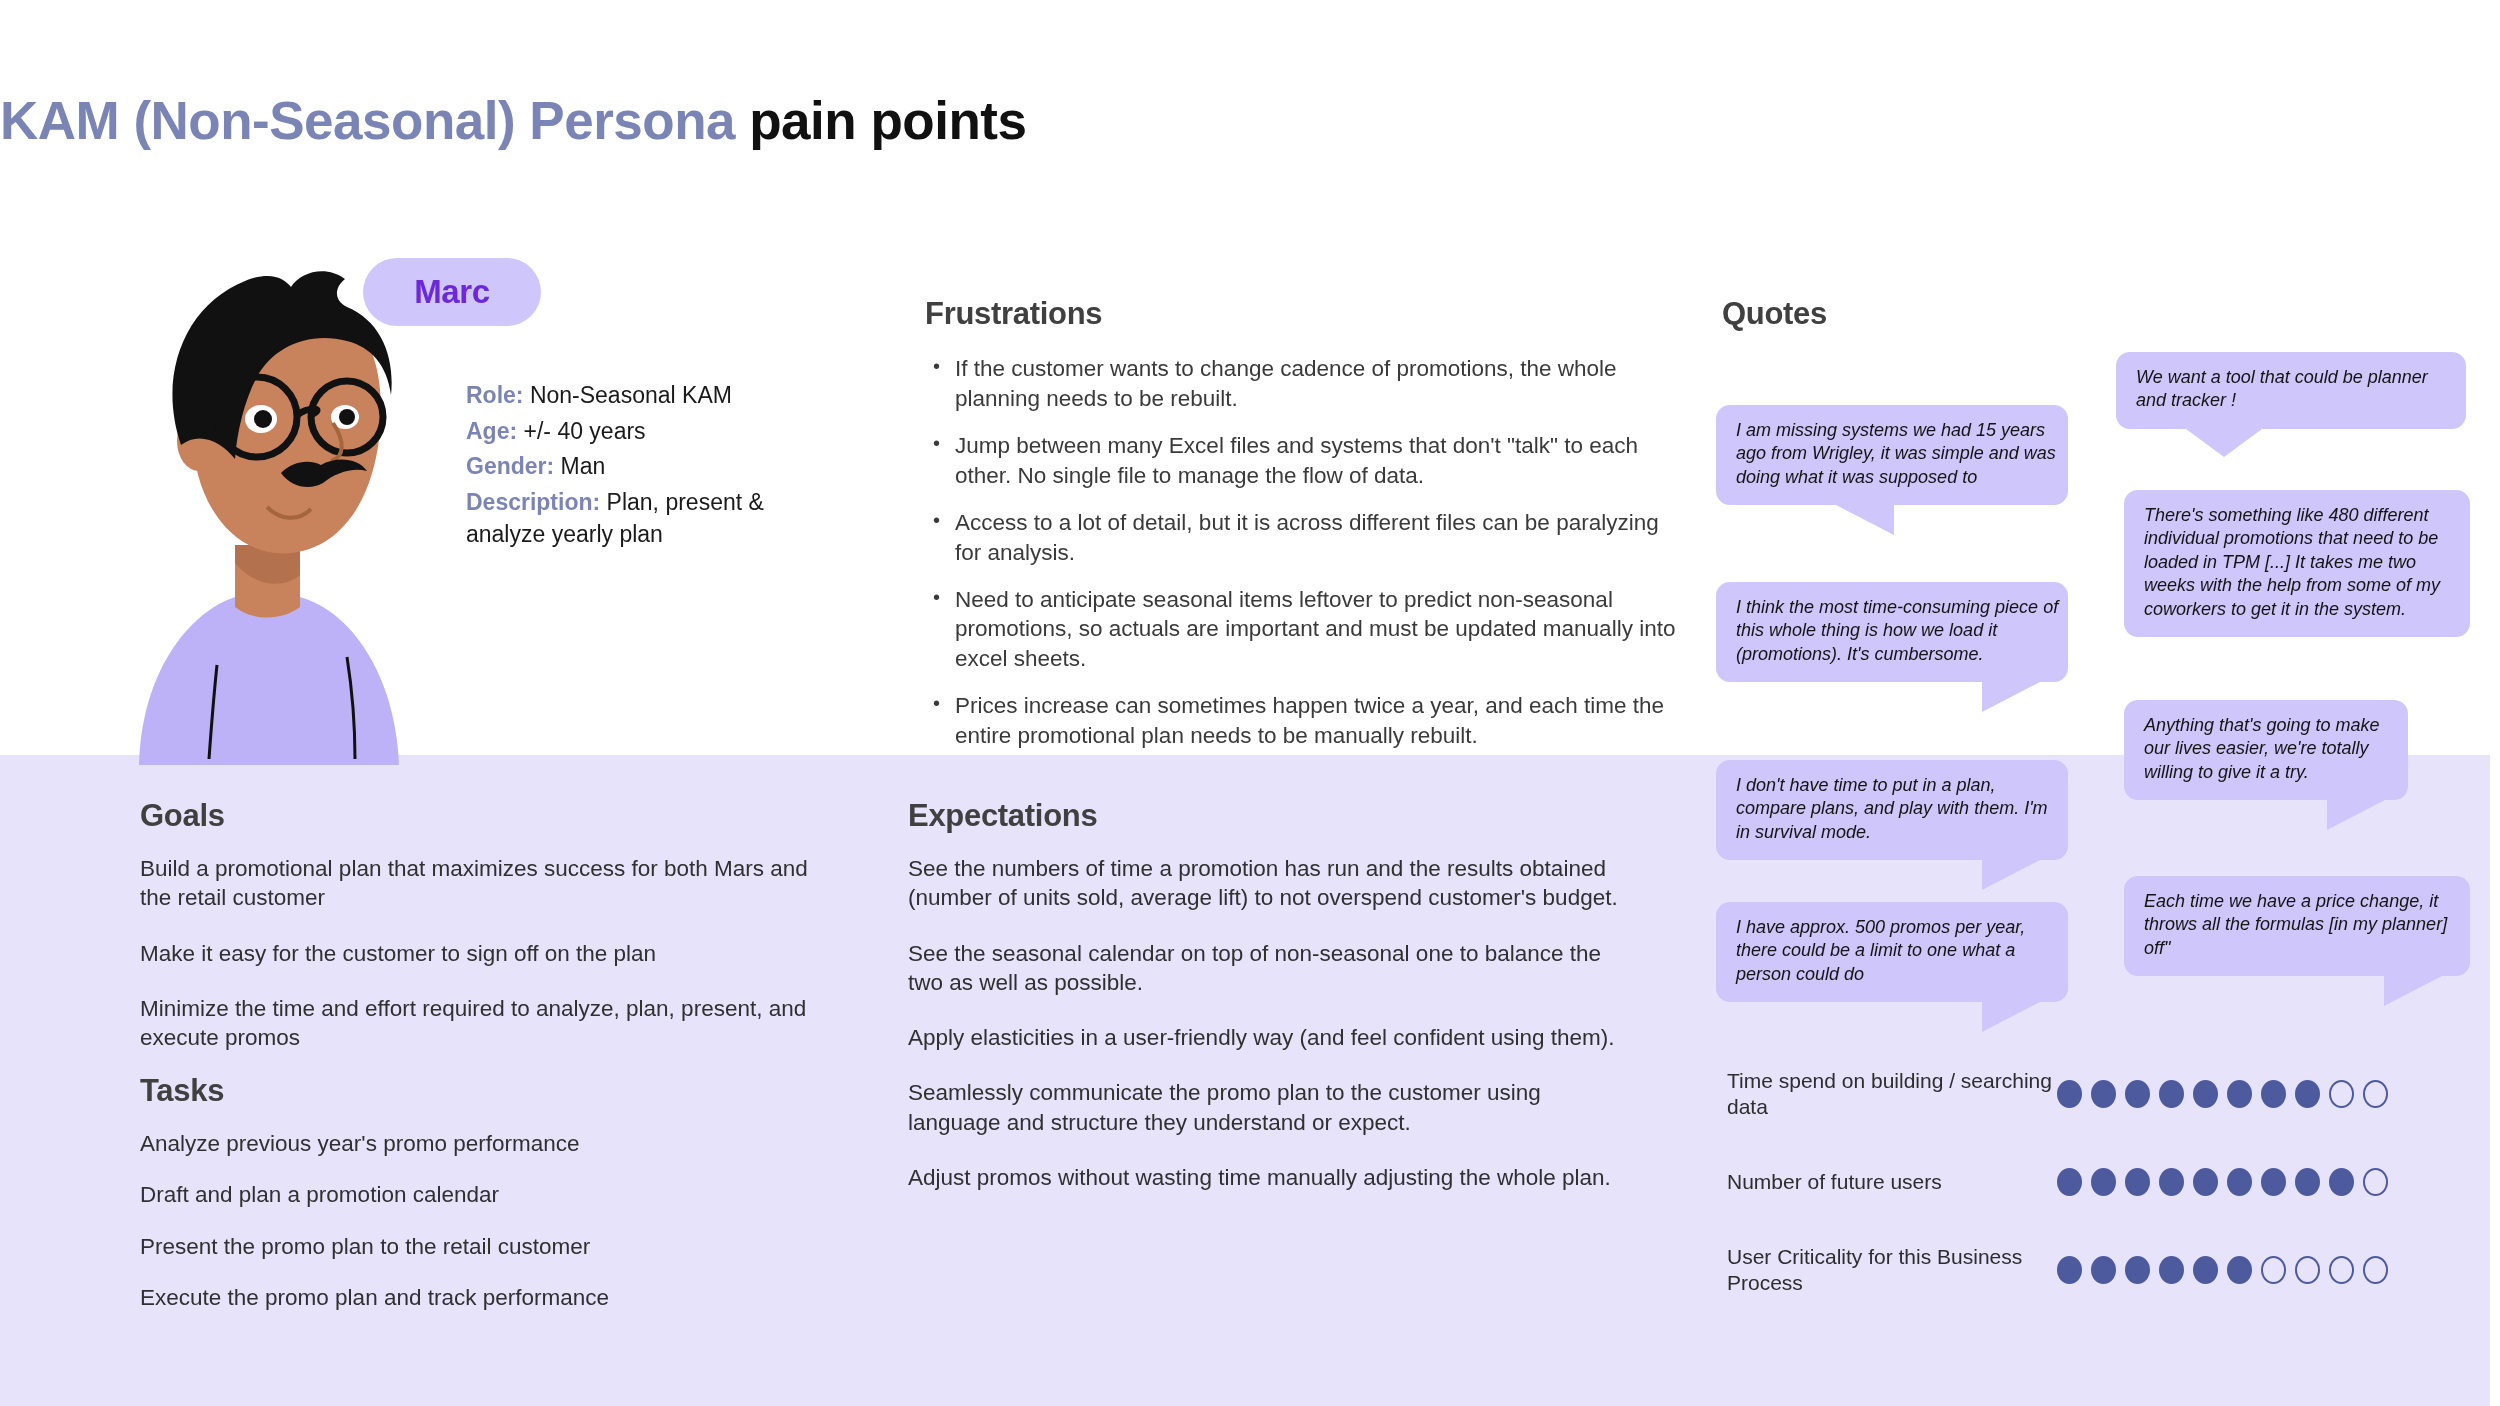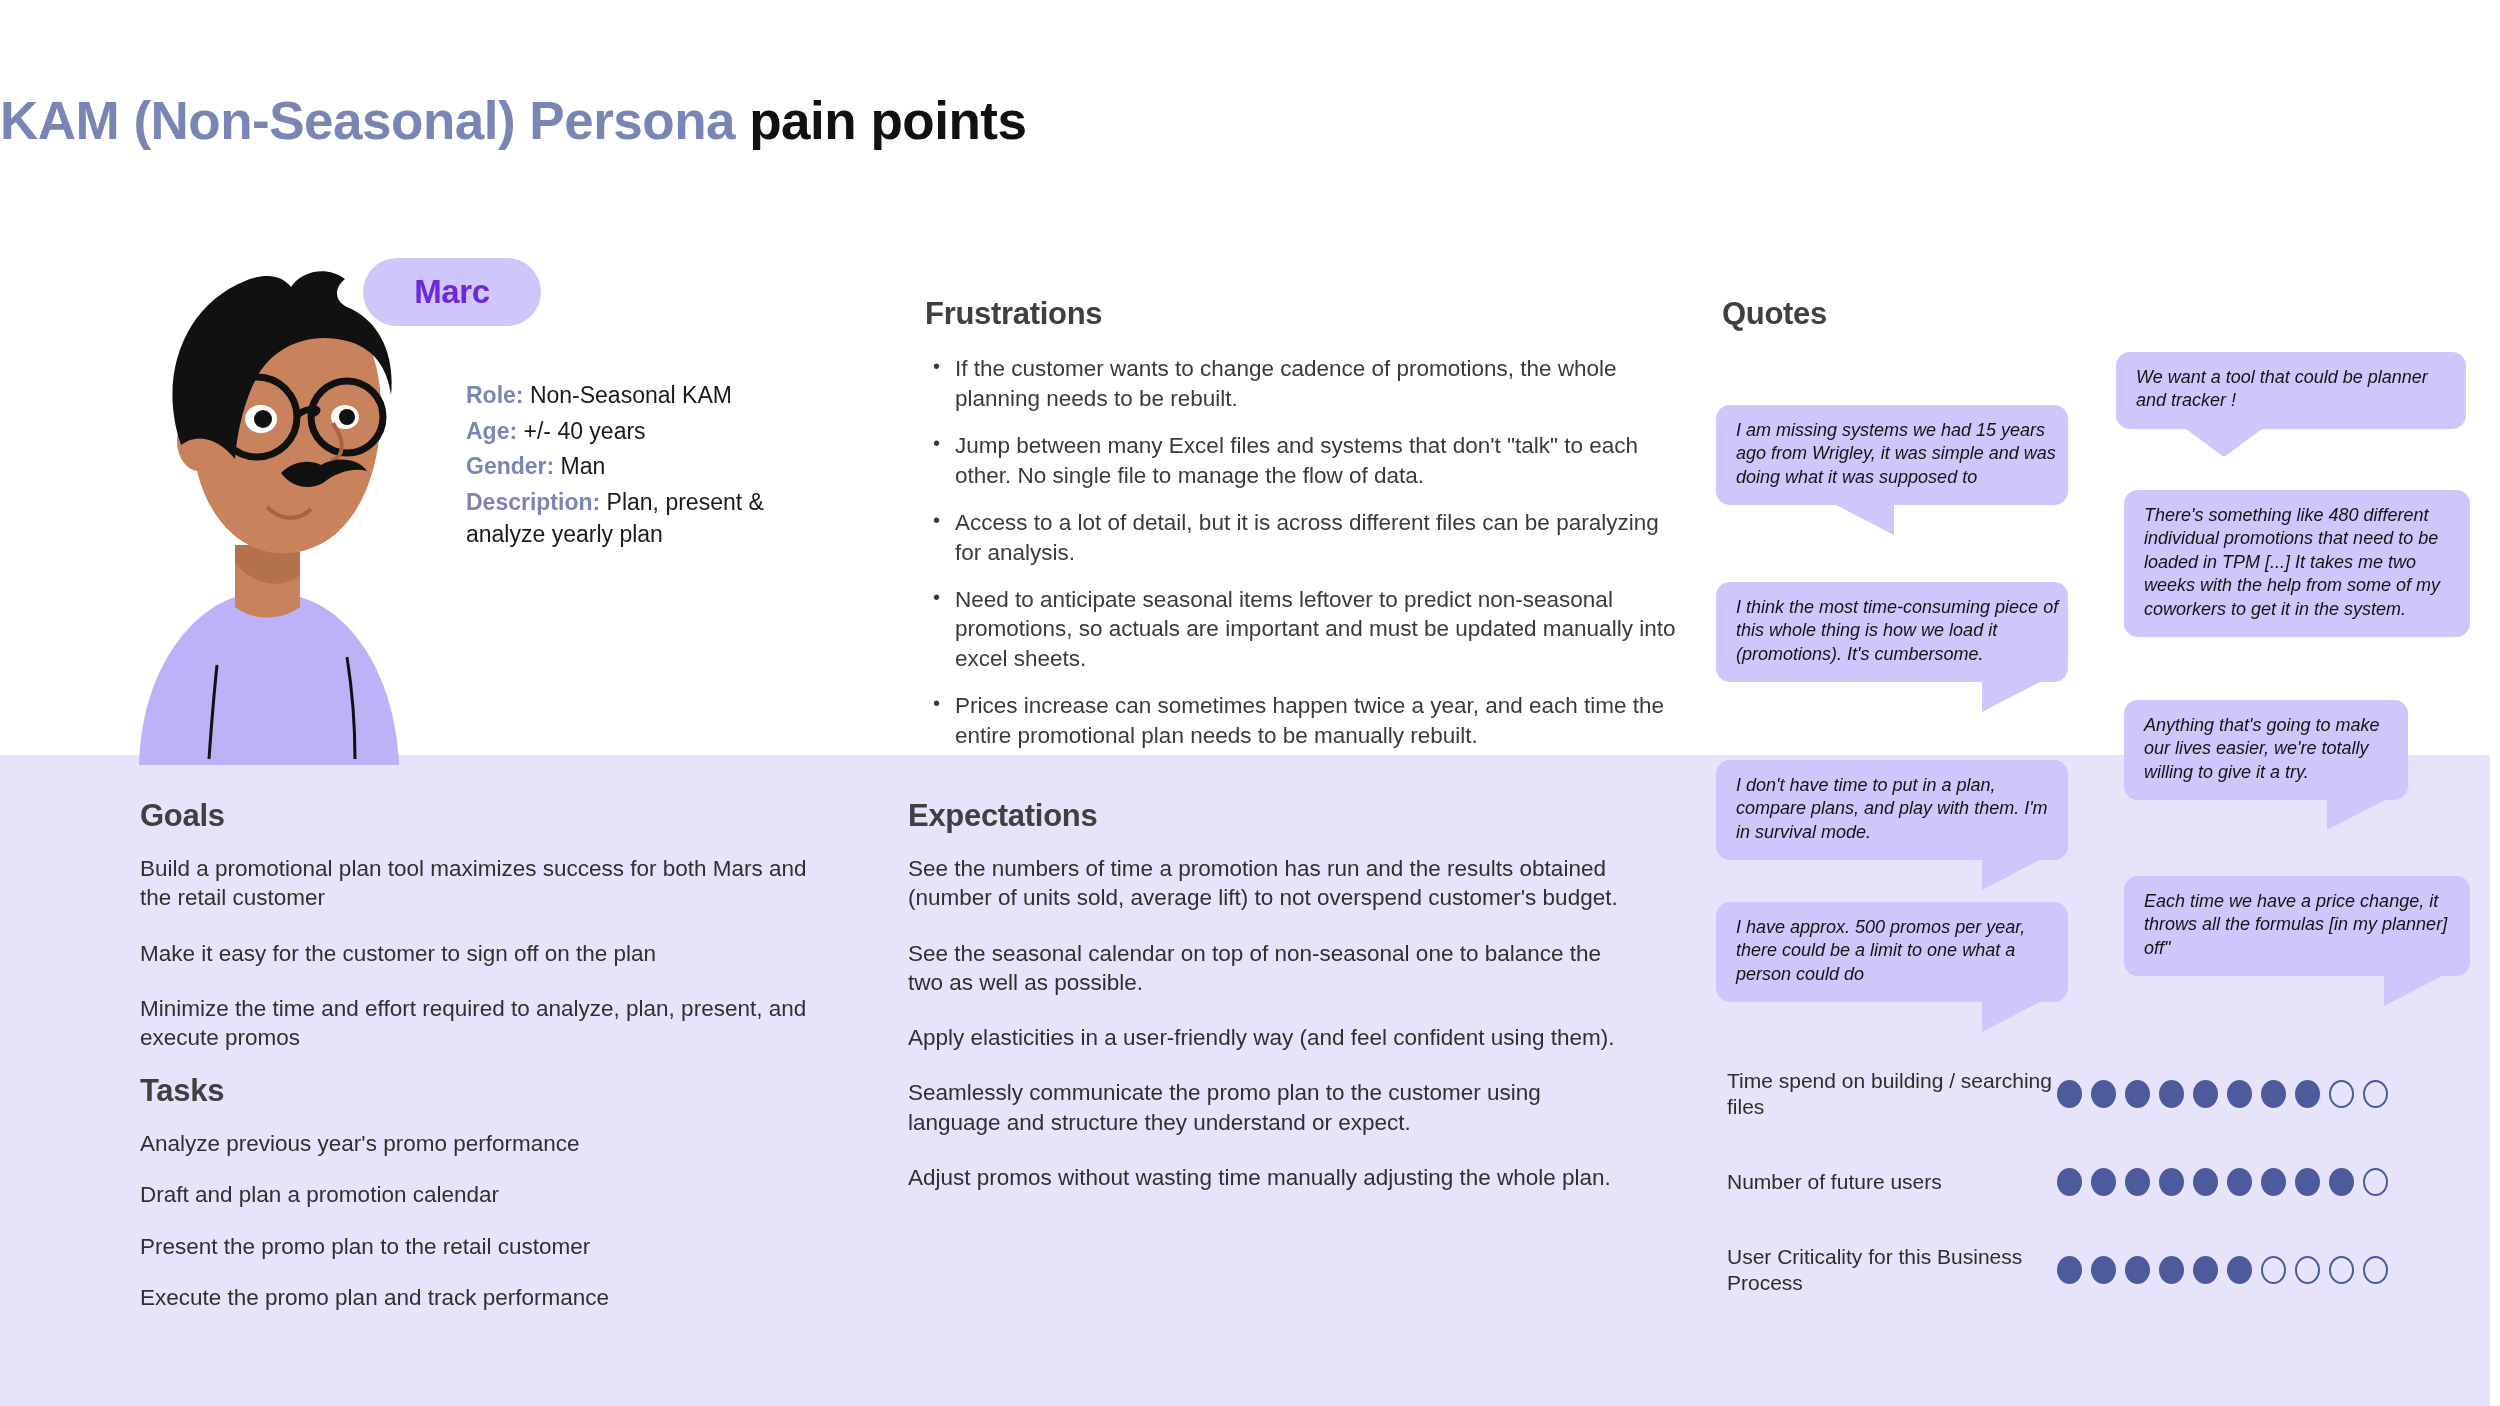--- a/index.html
+++ b/index.html
@@ -312,21 +312,21 @@
   <span class="tail tail-dr"></span>
 </div>
 
 <div class="bubble" style="left:2124px; top:876px; width:346px;">
   <span>Each time we have a price change, it throws all the formulas [in my planner] off"</span>
   <span class="tail tail-dr"></span>
 </div>
 
 <div id="goals">
   <div class="sec-head">Goals</div>
-  <div class="para">Build a promotional plan tool maximizes success for both Mars and the retail customer</div>
+  <div class="para">Build a promotional plan that maximizes success for both Mars and the retail customer</div>
   <div class="para">Make it easy for the customer to sign off on the plan</div>
   <div class="para">Minimize the time and effort required to analyze, plan, present, and execute promos</div>
 </div>
 
 <div id="tasks">
   <div class="sec-head">Tasks</div>
   <div class="para">Analyze previous year's promo performance</div>
   <div class="para">Draft and plan a promotion calendar</div>
   <div class="para">Present the promo plan to the retail customer</div>
   <div class="para">Execute the promo plan and track performance</div>
@@ -336,21 +336,21 @@
   <div class="sec-head">Expectations</div>
   <div class="para">See the numbers of time a promotion has run and the results obtained (number of units sold, average lift) to not overspend customer's budget.</div>
   <div class="para">See the seasonal calendar on top of non-seasonal one to balance the two as well as possible.</div>
   <div class="para">Apply elasticities in a user-friendly way (and feel confident using them).</div>
   <div class="para">Seamlessly communicate the promo plan to the customer using language and structure they understand or expect.</div>
   <div class="para">Adjust promos without wasting time manually adjusting the whole plan.</div>
 </div>
 
 <div id="metrics">
   <div class="metric-row">
-    <div class="metric-label">Time spend on building / searching files</div>
+    <div class="metric-label">Time spend on building / searching data</div>
     <div class="dots">
         <span class="dot on"></span>
         <span class="dot on"></span>
         <span class="dot on"></span>
         <span class="dot on"></span>
         <span class="dot on"></span>
         <span class="dot on"></span>
         <span class="dot on"></span>
         <span class="dot on"></span>
         <span class="dot off"></span>

